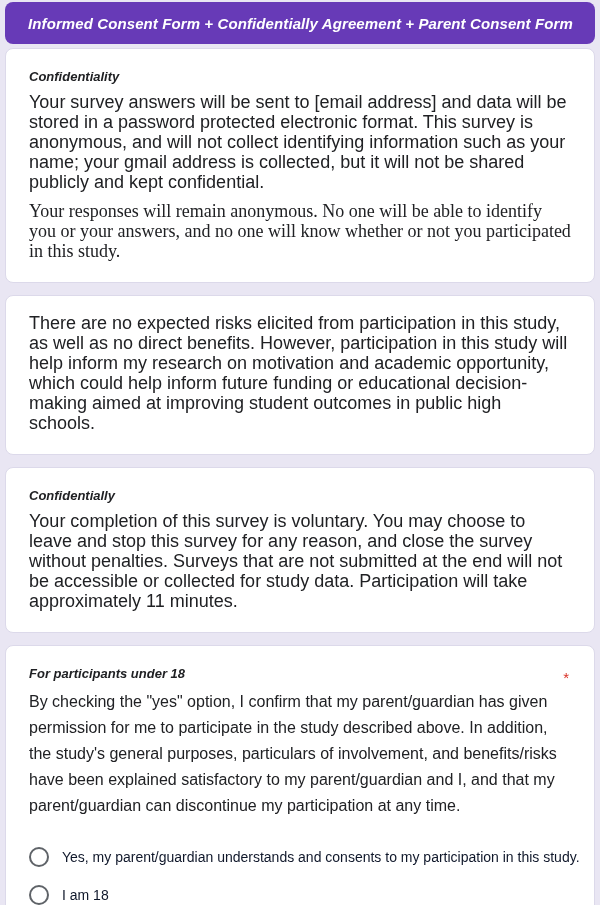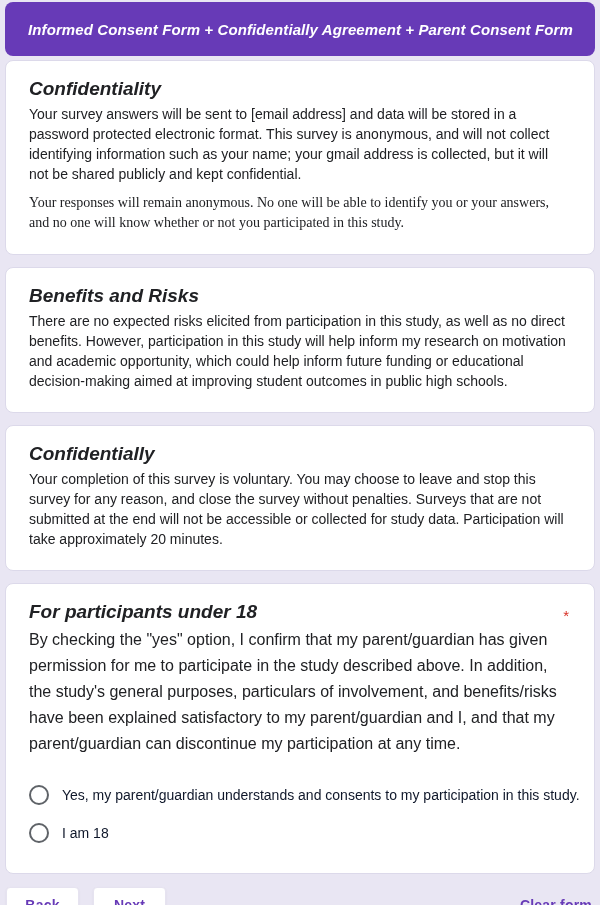--- a/index.html
+++ b/index.html
@@ -17,21 +17,21 @@
   .page {
     box-sizing: border-box;
     width: 600px;
     padding: 2px 5px 5px 5px;
   }
   
   .banner {
     box-sizing: border-box;
     background: #673ab7;
     border-radius: 8px;
-    height: 54px;
+    height: 42px;
     display: flex;
     align-items: center;
     padding: 0 23px;
     margin-bottom: 4px;
   }
   .banner .title {
     color: #ffffff;
     font-size: 15px;
     font-weight: bold;
     font-style: italic;
@@ -42,29 +42,29 @@
   .card {
     box-sizing: border-box;
     background: #ffffff;
     border: 1px solid #dcd9ea;
     border-radius: 8px;
     padding: 17px 23px 21px 23px;
     margin-bottom: 12px;
   }
   .card h2 {
     margin: 0 0 4px 0;
-    font-size: 19px;
+    font-size: 13px;
     line-height: 22px;
     font-weight: bold;
     font-style: italic;
     color: #202124;
   }
   .card-text p {
     margin: 0;
-    font-size: 14px;
+    font-size: 18px;
     line-height: 20px;
     color: #202124;
   }
   .card-text p + p {
     margin-top: 9px;
     font-family: Liberation Serif, serif;
   }
   
   .q-title-row {
     display: flex;
@@ -154,30 +154,29 @@
 
   <div class="card">
     <h2>Confidentiality</h2>
     <div class="card-text">
       <p>Your survey answers will be sent to [email address] and data will be stored in a password protected electronic format. This survey is anonymous, and will not collect identifying information such as your name; your gmail address is collected, but it will not be shared publicly and kept confidential.</p>
       <p>Your responses will remain anonymous. No one will be able to identify you or your answers, and no one will know whether or not you participated in this study.</p>
     </div>
   </div>
 
   <div class="card">
-    <h2>Benefits and Risks</h2>
     <div class="card-text">
       <p>There are no expected risks elicited from participation in this study, as well as no direct benefits. However, participation in this study will help inform my research on motivation and academic opportunity, which could help inform future funding or educational decision-making aimed at improving student outcomes in public high schools.</p>
     </div>
   </div>
 
   <div class="card">
     <h2>Confidentially</h2>
     <div class="card-text">
-      <p>Your completion of this survey is voluntary. You may choose to leave and stop this survey for any reason, and close the survey without penalties. Surveys that are not submitted at the end will not be accessible or collected for study data. Participation will take approximately 20 minutes.</p>
+      <p>Your completion of this survey is voluntary. You may choose to leave and stop this survey for any reason, and close the survey without penalties. Surveys that are not submitted at the end will not be accessible or collected for study data. Participation will take approximately 11 minutes.</p>
     </div>
   </div>
 
   <div class="card">
     <div class="q-title-row">
       <h2>For participants under 18</h2>
       <span class="required-asterisk">*</span>
     </div>
     <p class="q-desc">By checking the "yes" option, I confirm that my parent/guardian has given permission for me to participate in the study described above. In addition, the study's general purposes, particulars of involvement, and benefits/risks have been explained satisfactory to my parent/guardian and I, and that my parent/guardian can discontinue my participation at any time.</p>
     <div class="options">

